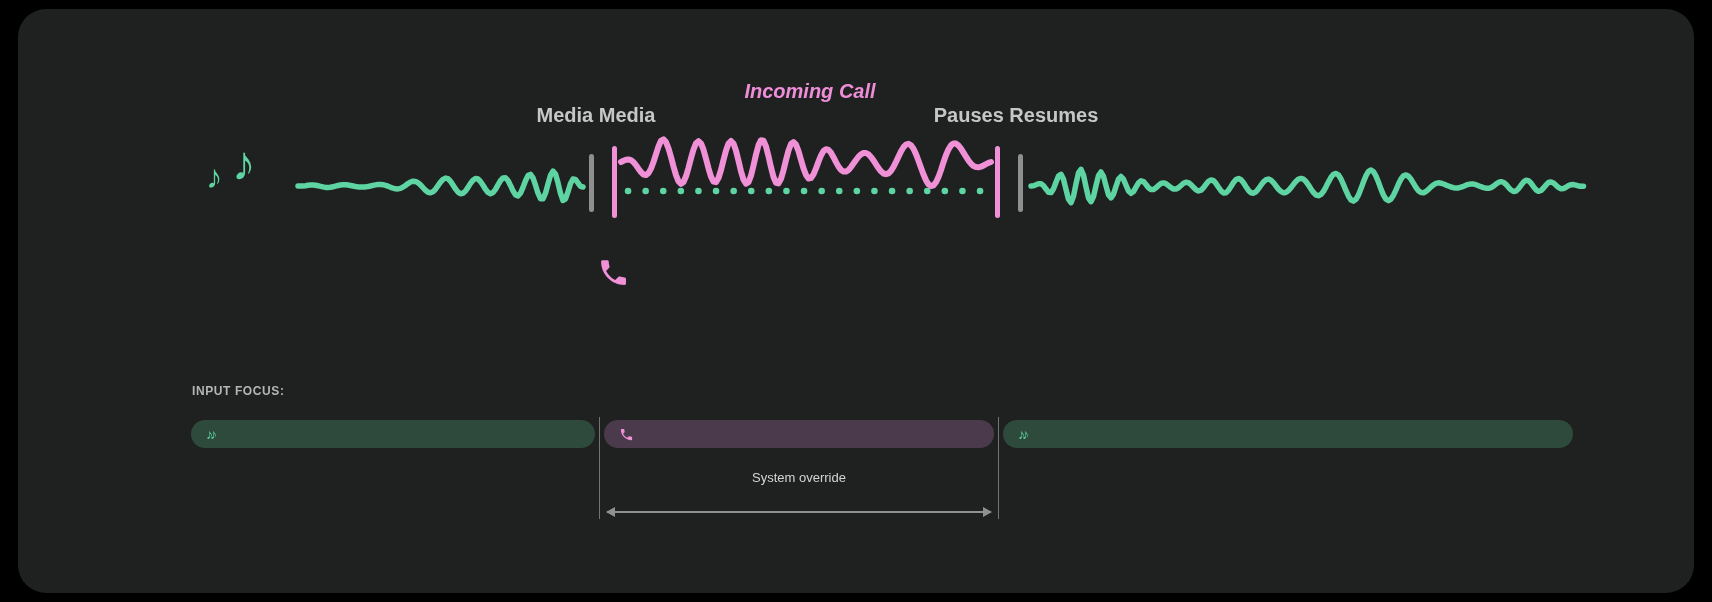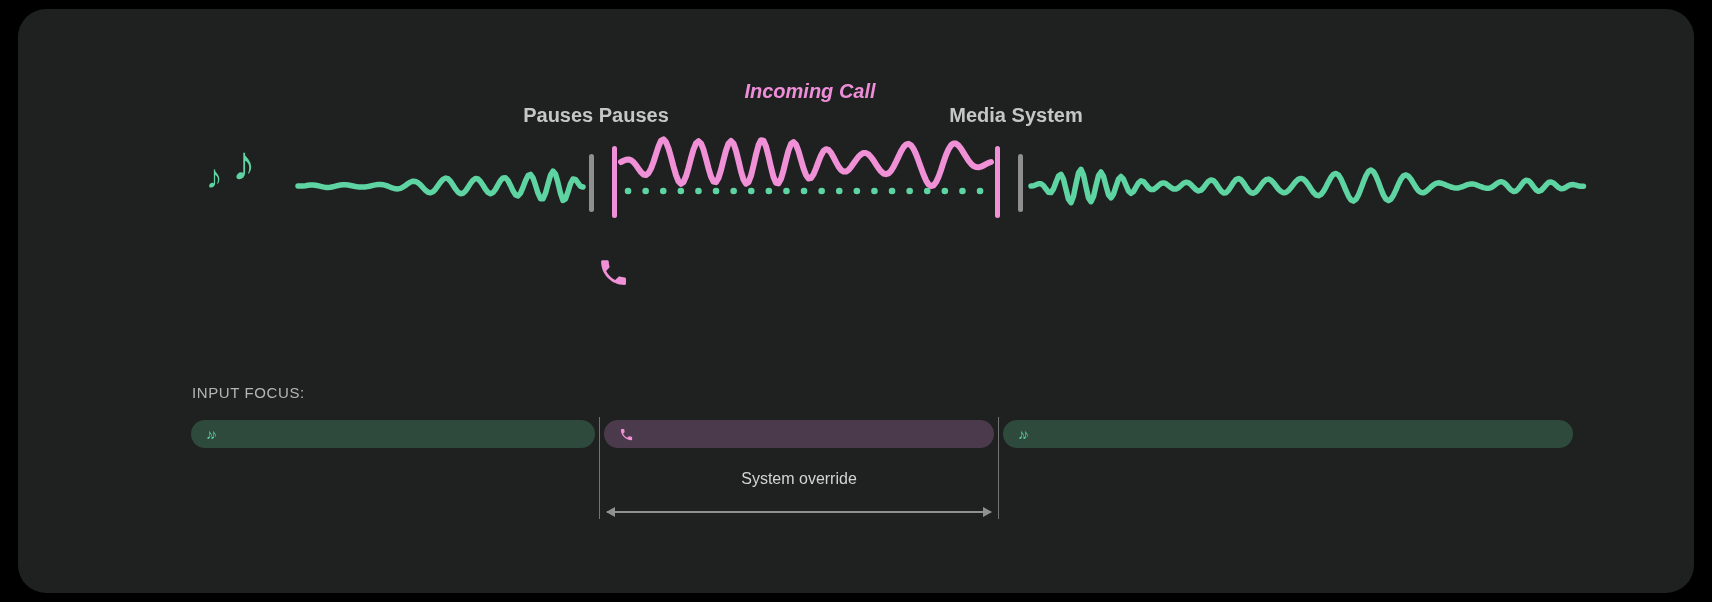--- a/index.html
+++ b/index.html
@@ -11,35 +11,35 @@
 
   .label{position:absolute;transform:translateX(-50%);font-size:20px;font-weight:bold;
          color:var(--label-gray,#c6c6c6);white-space:nowrap;}
   .label.pink{color:var(--title-pink,#ee8ed8);font-style:italic;}
 
   .notes-icon{position:absolute;left:206px;top:142px;width:80px;height:74px;
               color:var(--media-green,#5ed4a2);}
   .notes-icon .n1{position:absolute;left:0;top:16px;font-size:33px;}
   .notes-icon .n2{position:absolute;left:26px;top:-6px;font-size:48px;}
 
-  .focus-heading{position:absolute;left:192px;top:384px;font-size:15px;font-weight:normal;
+  .focus-heading{position:absolute;left:192px;top:384px;font-size:12px;font-weight:bold;
                  letter-spacing:.6px;color:var(--heading-gray,#b5b5b5);}
 
   .pill{position:absolute;top:420px;height:28px;border-radius:14px;display:flex;
         align-items:center;padding-left:15px;box-sizing:border-box;}
   .pill.media{background:var(--pill-green,#2d4a3c);}
   .pill.call{background:var(--pill-purple,#4a3a4c);}
   .pill .pm{font-size:14px;font-weight:bold;color:var(--media-green,#5ed4a2);
             letter-spacing:-3px;line-height:1;}
   .pill-phone{display:block;}
 
   .guide{position:absolute;top:417px;width:1px;height:102px;background:var(--guide-gray,#909090);opacity:.75;}
 
   .override-label{position:absolute;left:799px;top:470px;transform:translateX(-50%);
-                  font-size:16px;color:var(--override-gray,#d4d4d4);white-space:nowrap;}
+                  font-size:13px;color:var(--override-gray,#d4d4d4);white-space:nowrap;}
   .arrow{position:absolute;left:607px;top:511px;width:384px;height:2px;
          background:var(--guide-gray,#909090);}
   .ah{position:absolute;top:-4px;width:0;height:0;border-top:5px solid transparent;
       border-bottom:5px solid transparent;}
   .ah.l{left:-1px;border-right:9px solid var(--guide-gray,#909090);}
   .ah.r{right:-1px;border-left:9px solid var(--guide-gray,#909090);}
 </style>
 </head>
 <body>
 
@@ -65,23 +65,23 @@
     <rect x="1018" y="154" width="5" height="58" rx="2.5" fill="var(--marker-gray,#8f8f8f)"></rect>
 
     <use href="#phone-shape" transform="translate(597,256) scale(1.38)" fill="var(--call-pink,#f091d8)"></use>
   </svg>
 
   <div class="notes-icon">
     <span class="n1">♪</span>
     <span class="n2">♪</span>
   </div>
 
-  <div class="label" style="left:596px;top:104px">Pauses Pauses</div>
+  <div class="label" style="left:596px;top:104px">Media Media</div>
   <div class="label pink" style="left:810px;top:80px">Incoming Call</div>
-  <div class="label" style="left:1016px;top:104px">Media System</div>
+  <div class="label" style="left:1016px;top:104px">Pauses Resumes</div>
 
   <div class="focus-heading">INPUT FOCUS:</div>
 
   <div class="pill media" style="left:191px;width:404px">
     <span class="pm">♪♪</span>
   </div>
 
   <div class="pill call" style="left:604px;width:390px">
     <svg class="pill-phone" viewBox="0 0 24 24" width="15" height="15">
       <use href="#phone-shape" fill="var(--call-pink,#f091d8)"></use>

